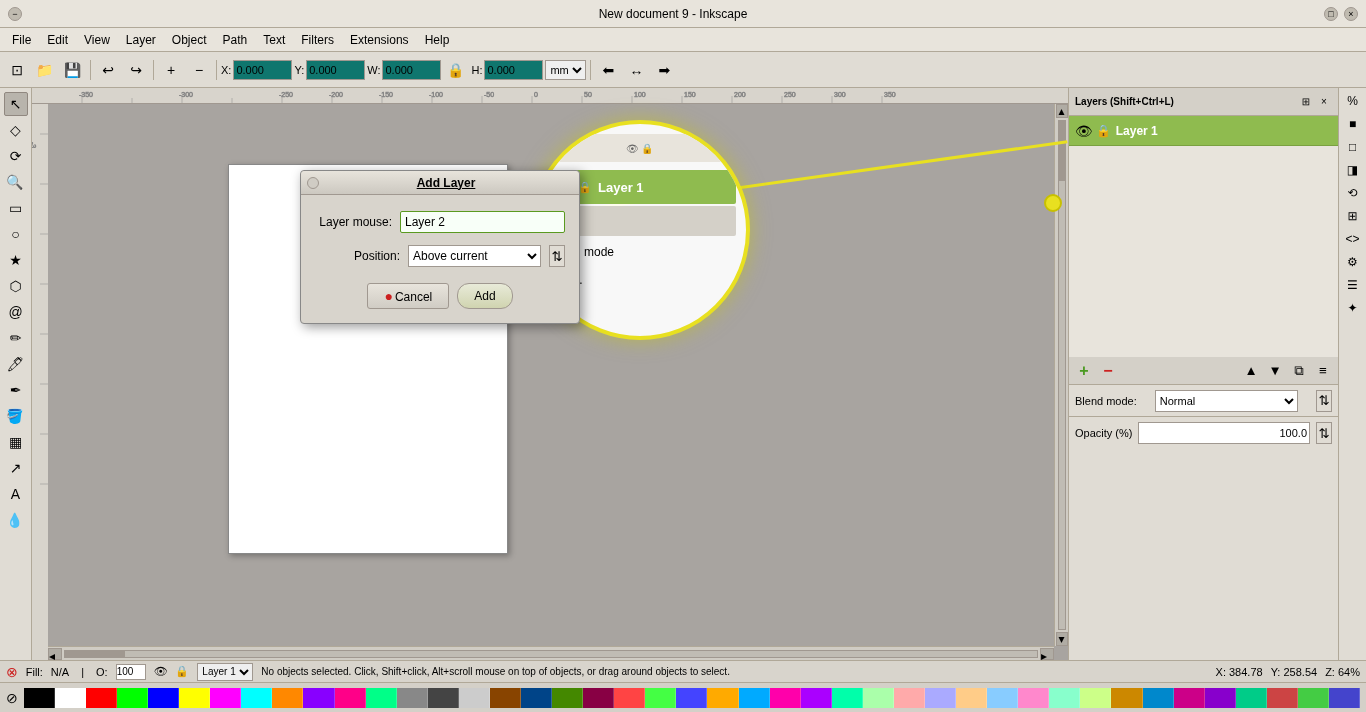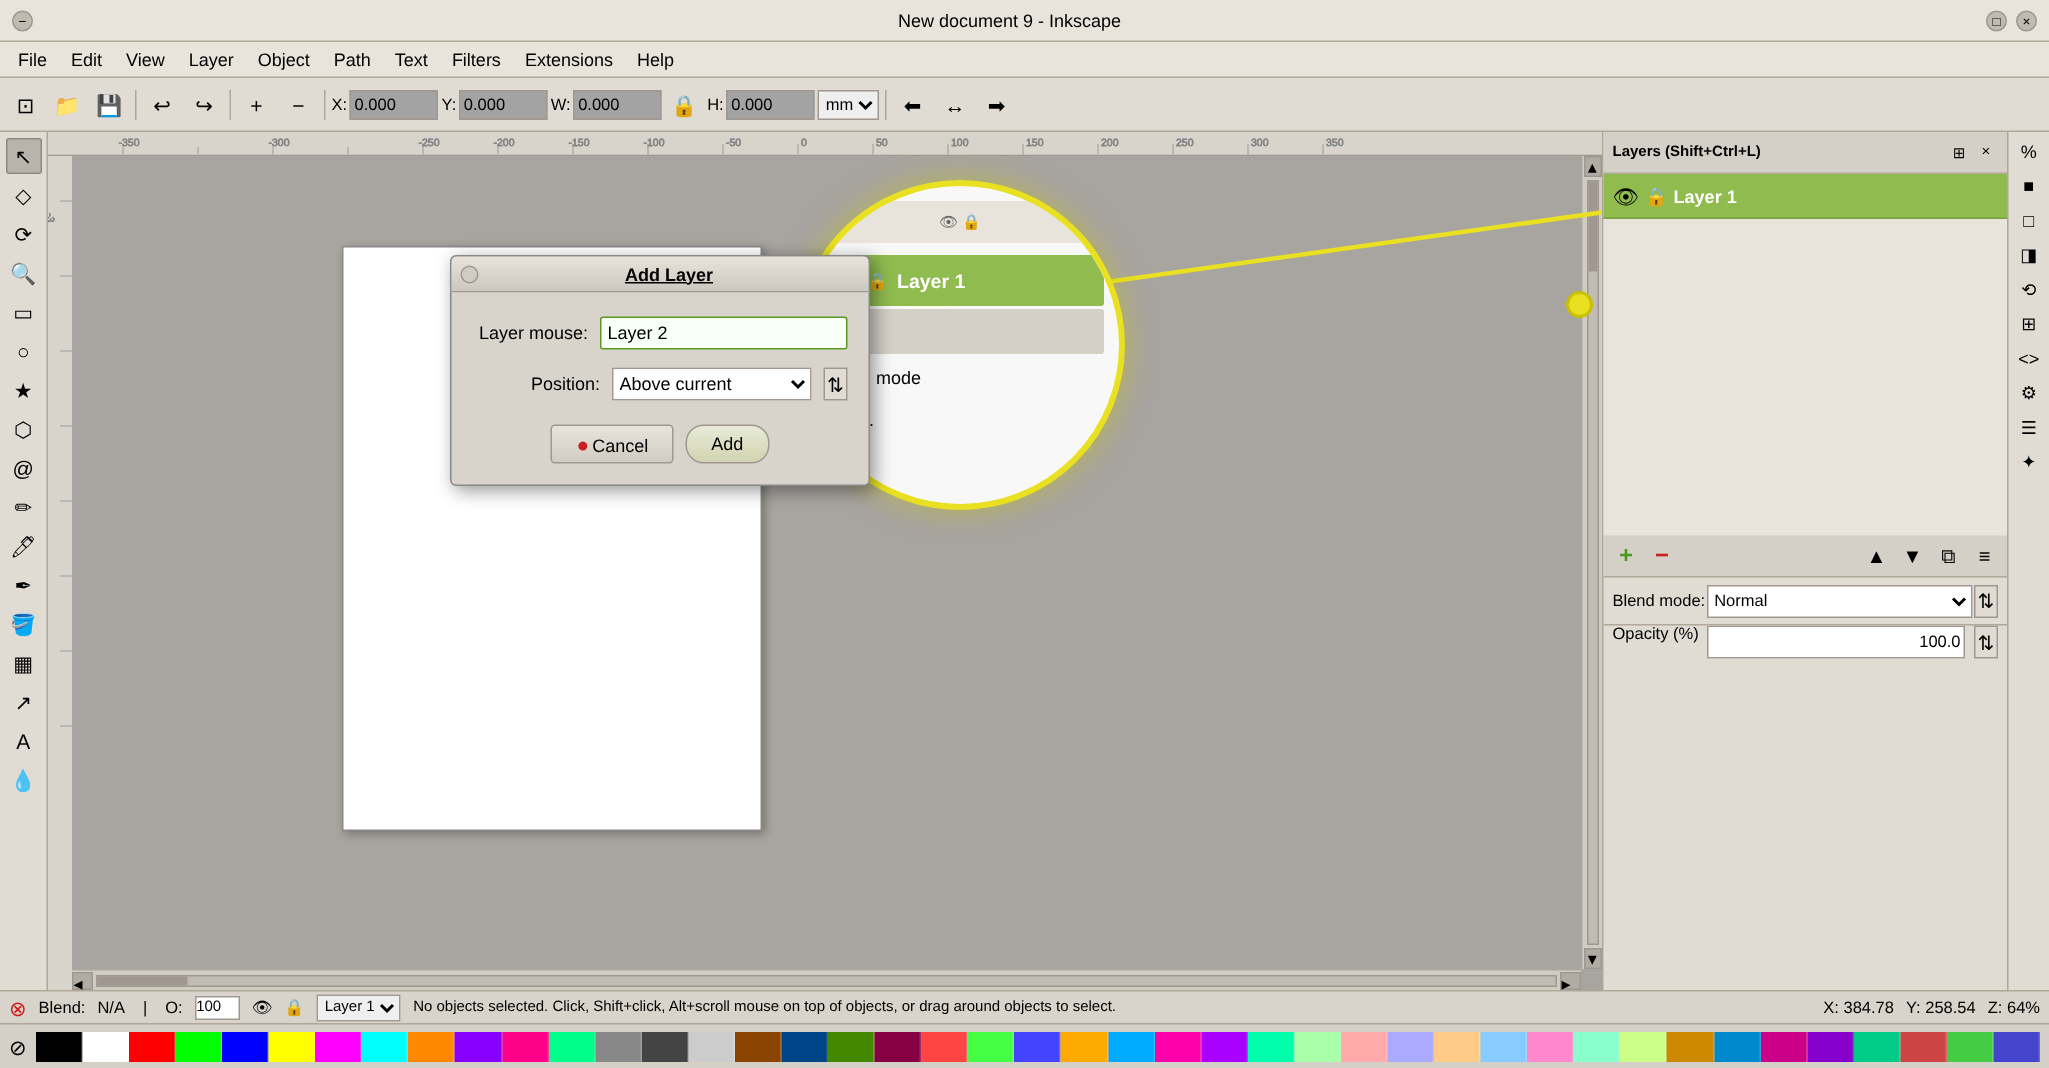--- a/index.html
+++ b/index.html
@@ -22,21 +22,21 @@
     #menubar span { padding: 2px 8px; cursor: pointer; font-size: 12px; }
 
     
     #toolbar {
       height: 36px; background: #e0dcd4; border-bottom: 1px solid #b0a898;
       display: flex; align-items: center; padding: 0 4px; gap: 2px;
     }
     .tb-btn { width: 26px; height: 26px; background: transparent; border: 1px solid transparent; cursor: pointer; display: flex; align-items: center; justify-content: center; font-size: 14px; border-radius: 2px; }
     .tb-sep { width: 1px; height: 20px; background: #b0a898; margin: 0 2px; }
     .tb-coord { display: flex; align-items: center; gap: 2px; font-size: 11px; }
-    .tb-input { width: 59px; height: 20px; border: 1px solid #a09890; background: #a3a3a3; padding: 8px 2px; font-size: 11px; }
+    .tb-input { width: 59px; height: 20px; border: 1px solid #a09890; background: #0f766e; padding: 8px 2px; font-size: 11px; }
 
     
     #main { display: flex; height: calc(712px - 28px - 24px - 36px - 22px - 30px); }
 
     
     #toolbox {
       width: 32px; background: #e0dcd4; border-right: 1px solid #b0a898;
       display: flex; flex-direction: column; align-items: center; padding: 4px 0; gap: 2px;
     }
     .tool-btn { width: 24px; height: 24px; background: transparent; border: 1px solid transparent; cursor: pointer; display: flex; align-items: center; justify-content: center; font-size: 14px; border-radius: 2px; }
@@ -73,28 +73,28 @@
 
     #layers-toolbar {
       height: 28px; background: #d4d0c8; border-bottom: 1px solid #b0a898;
       display: flex; align-items: center; padding: 0 4px; gap: 2px;
     }
     .lyr-btn { width: 22px; height: 22px; border: 1px solid transparent; background: transparent; cursor: pointer; display: flex; align-items: center; justify-content: center; border-radius: 2px; }
     .lyr-btn.add { color: #4a9a20; font-size: 16px; font-weight: bold; }
     .lyr-btn.del { color: #cc2020; font-size: 16px; font-weight: bold; }
 
     #blend-row {
-      height: 32px; display: flex; align-items: center; padding: 0 6px; gap: 1px;
+      height: 32px; display: flex; align-items: center; padding: 0 6px; gap: 18px;
       border-bottom: 1px solid #b0a898;
     }
     #blend-row label { font-size: 11px; white-space: nowrap; }
     #blend-select { flex: 1; height: 22px; border: 1px solid #a09890; background: #fff; font-size: 11px; }
 
     #opacity-row {
-      height: 32px; display: flex; align-items: flex-start; padding: 0 6px; gap: 6px;
+      height: 32px; display: flex; align-items: center; padding: 0 6px; gap: 6px;
     }
     #opacity-row label { font-size: 11px; }
     #opacity-input { flex: 1; height: 22px; border: 1px solid #a09890; background: #fff; font-size: 11px; text-align: right; padding-right: 2px; }
 
     
     #far-right { width: 28px; background: #e0dcd4; border-left: 1px solid #b0a898; display: flex; flex-direction: column; align-items: center; padding: 2px 0; gap: 1px; }
     .fr-btn { width: 22px; height: 22px; border: 1px solid transparent; background: transparent; cursor: pointer; display: flex; align-items: center; justify-content: center; font-size: 12px; border-radius: 2px; }
 
     
     #statusbar {
@@ -469,21 +469,21 @@
     </div>
   </div>
 </div>
 
 <div id="zoom-line"></div>
 
 <div style="position:absolute;top:194px;left:1044px;width:18px;height:18px;border-radius:50%;background:#e8e020;border:2px solid #c8c000;z-index:51;"></div>
 
 <div id="statusbar">
   <span style="color:#cc2020;font-size:14px;">⊗</span>
-  <span>Blend:</span>
+  <span>Fill:</span>
   <span>N/A</span>
   <span style="margin:0 4px;">|</span>
   <span>O:</span>
   <input type="text" style="width: 30px; height: 16px; font-size: 10px; border: 1px solid rgb(160, 152, 144);" value="100">
   <span>👁</span>
   <span>🔒</span>
   <select style="height:18px;font-size:10px;border:1px solid #a09890;">
     <option>Layer 1</option>
   </select>
   <span class="status-msg" style="font-size:10px;">No objects selected. Click, Shift+click, Alt+scroll mouse on top of objects, or drag around objects to select.</span>

